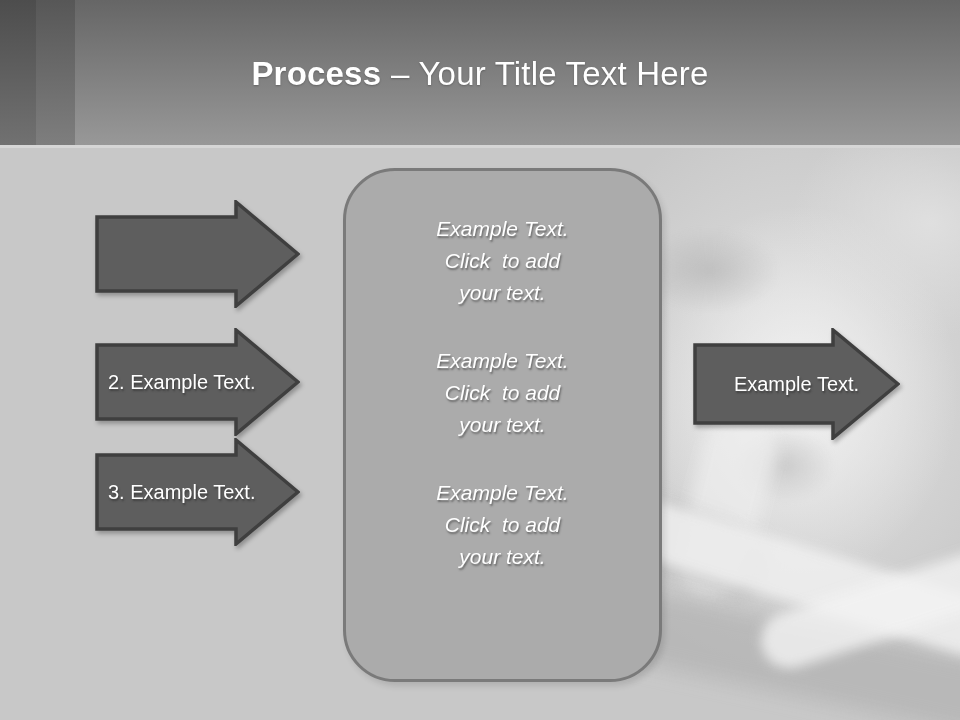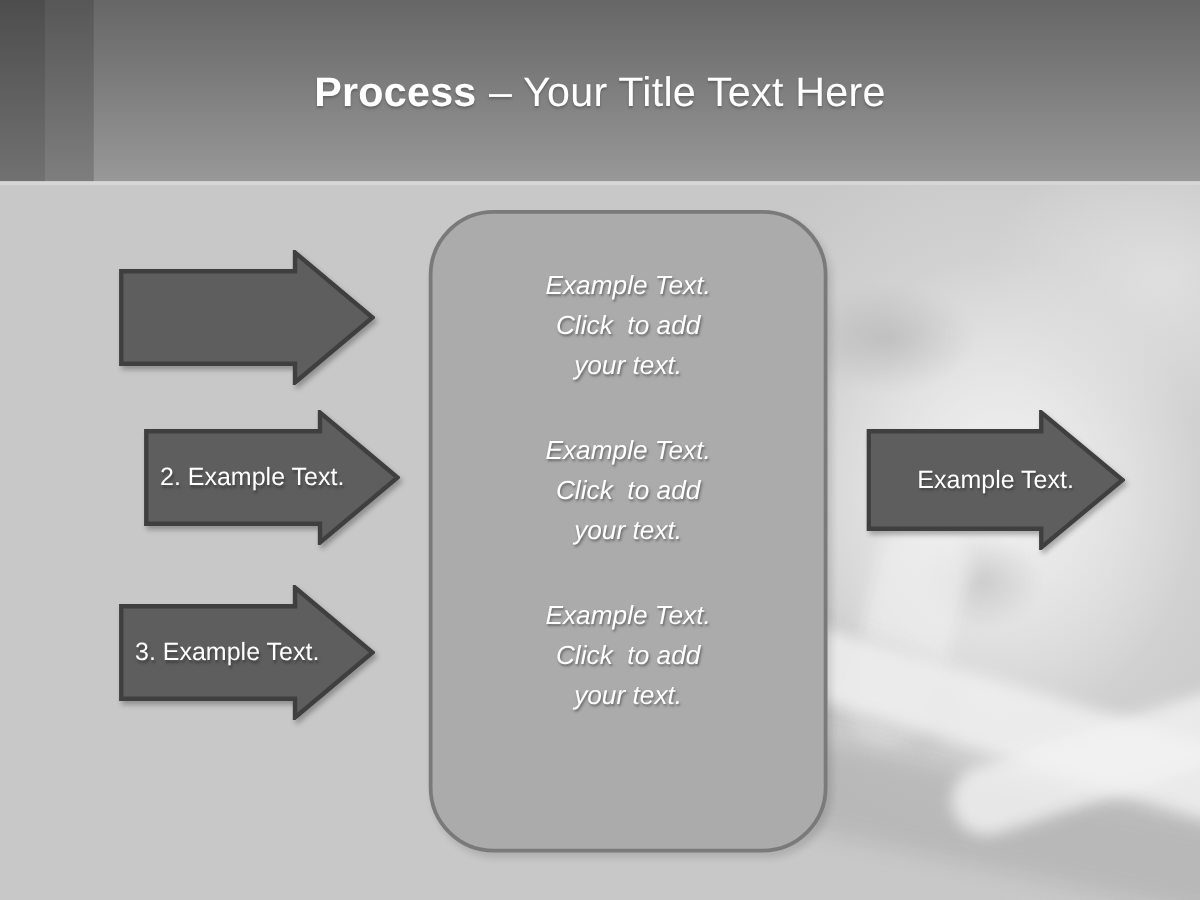--- a/index.html
+++ b/index.html
@@ -194,28 +194,28 @@
       <div class="ph-collar-a"></div>
       <div class="ph-collar-c"></div>
     </div>
 
     <div class="arrow arrow-left arrow-1" style="top:52px;">
       <svg width="205" height="108" viewBox="0 0 205 108">
         <polygon points="2,17 141,17 141,2 203,54 141,106 141,91 2,91"></polygon>
       </svg>
     </div>
 
-    <div class="arrow arrow-left arrow-2" style="top:180px;margin-left:20px;">
+    <div class="arrow arrow-left arrow-2" style="top:180px;">
       <svg width="205" height="108" viewBox="0 0 205 108">
         <polygon points="2,17 141,17 141,2 203,54 141,106 141,91 2,91"></polygon>
       </svg>
       <span class="arrow-label">2. Example Text.</span>
     </div>
 
-    <div class="arrow arrow-left arrow-3" style="top:320px;text-align:center;">
+    <div class="arrow arrow-left arrow-3" style="top:290px;text-align:center;">
       <svg width="205" height="108" viewBox="0 0 205 108">
         <polygon points="2,17 141,17 141,2 203,54 141,106 141,91 2,91"></polygon>
       </svg>
       <span class="arrow-label">3. Example Text.</span>
     </div>
 
     <div class="panel">
       <div class="text-block">
         <div>Example Text.</div>
         <div>Click  to add</div>

